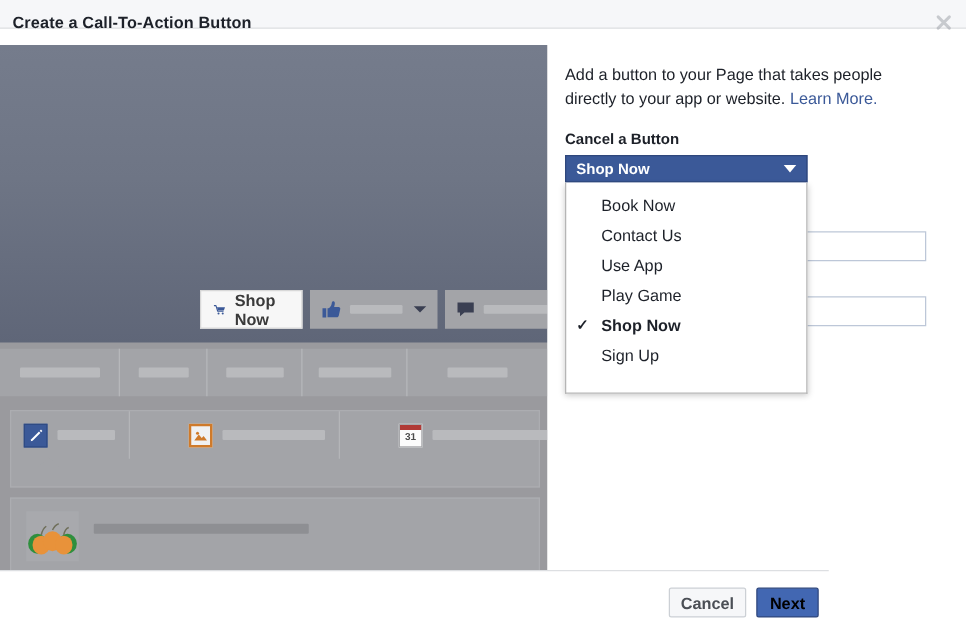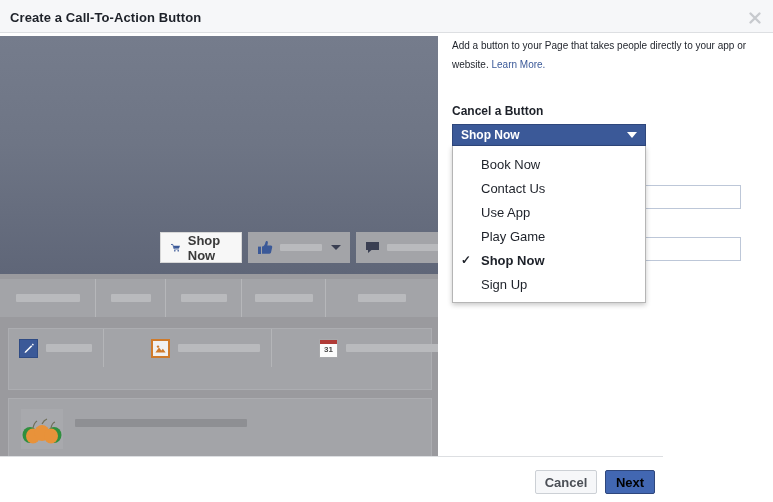--- a/index.html
+++ b/index.html
@@ -14,21 +14,21 @@
     font-size: 13px;
     color: #1d2129;
     overflow: hidden;
     position: relative;
   }
 
   
   #titlebar {
     position: absolute;
     left: 0; top: 0;
-    width: 773px; height: 33px;
+    width: 773px; height: 23px;
     background: #f6f7f9;
     border-bottom: 1px solid #dddfe2;
     box-sizing: border-box;
   }
   #titlebar .title {
     position: absolute;
     left: 10px; top: 10px;
     font-size: 13px;
     font-weight: bold;
     color: #1d2129;
@@ -217,23 +217,23 @@
   
   #form-panel {
     position: absolute;
     left: 438px; top: 36px;
     width: 335px; height: 420px;
     background: #ffffff;
     box-sizing: border-box;
   }
   #intro {
     position: absolute;
-    left: 14px; top: 0;
+    left: 14px; top: 14px;
     width: 296px;
-    font-size: 10px;
+    font-size: 13px;
     line-height: 19px;
     color: #1d2129;
   }
   #learn-more { color: #3b5998; text-decoration: none; cursor: pointer; }
   #choose-label {
     position: absolute;
     left: 14px; top: 68px;
     font-size: 12px;
     font-weight: bold;
     color: #1d2129;
@@ -280,21 +280,21 @@
     border-right: 5px solid transparent;
     border-top: 6px solid #ffffff;
   }
   #dd-menu {
     width: 194px;
     background: #ffffff;
     border: 1px solid #b5b5b5;
     border-top: none;
     box-sizing: border-box;
     box-shadow: 0 2px 5px rgba(0,0,0,0.22);
-    padding: 6px 0 6px 0;
+    padding: 6px 0 18px 0;
   }
   .dd-item {
     height: 24px;
     display: flex;
     align-items: center;
     padding-left: 8px;
     font-size: 13px;
     color: #1d2129;
     cursor: pointer;
     box-sizing: border-box;

